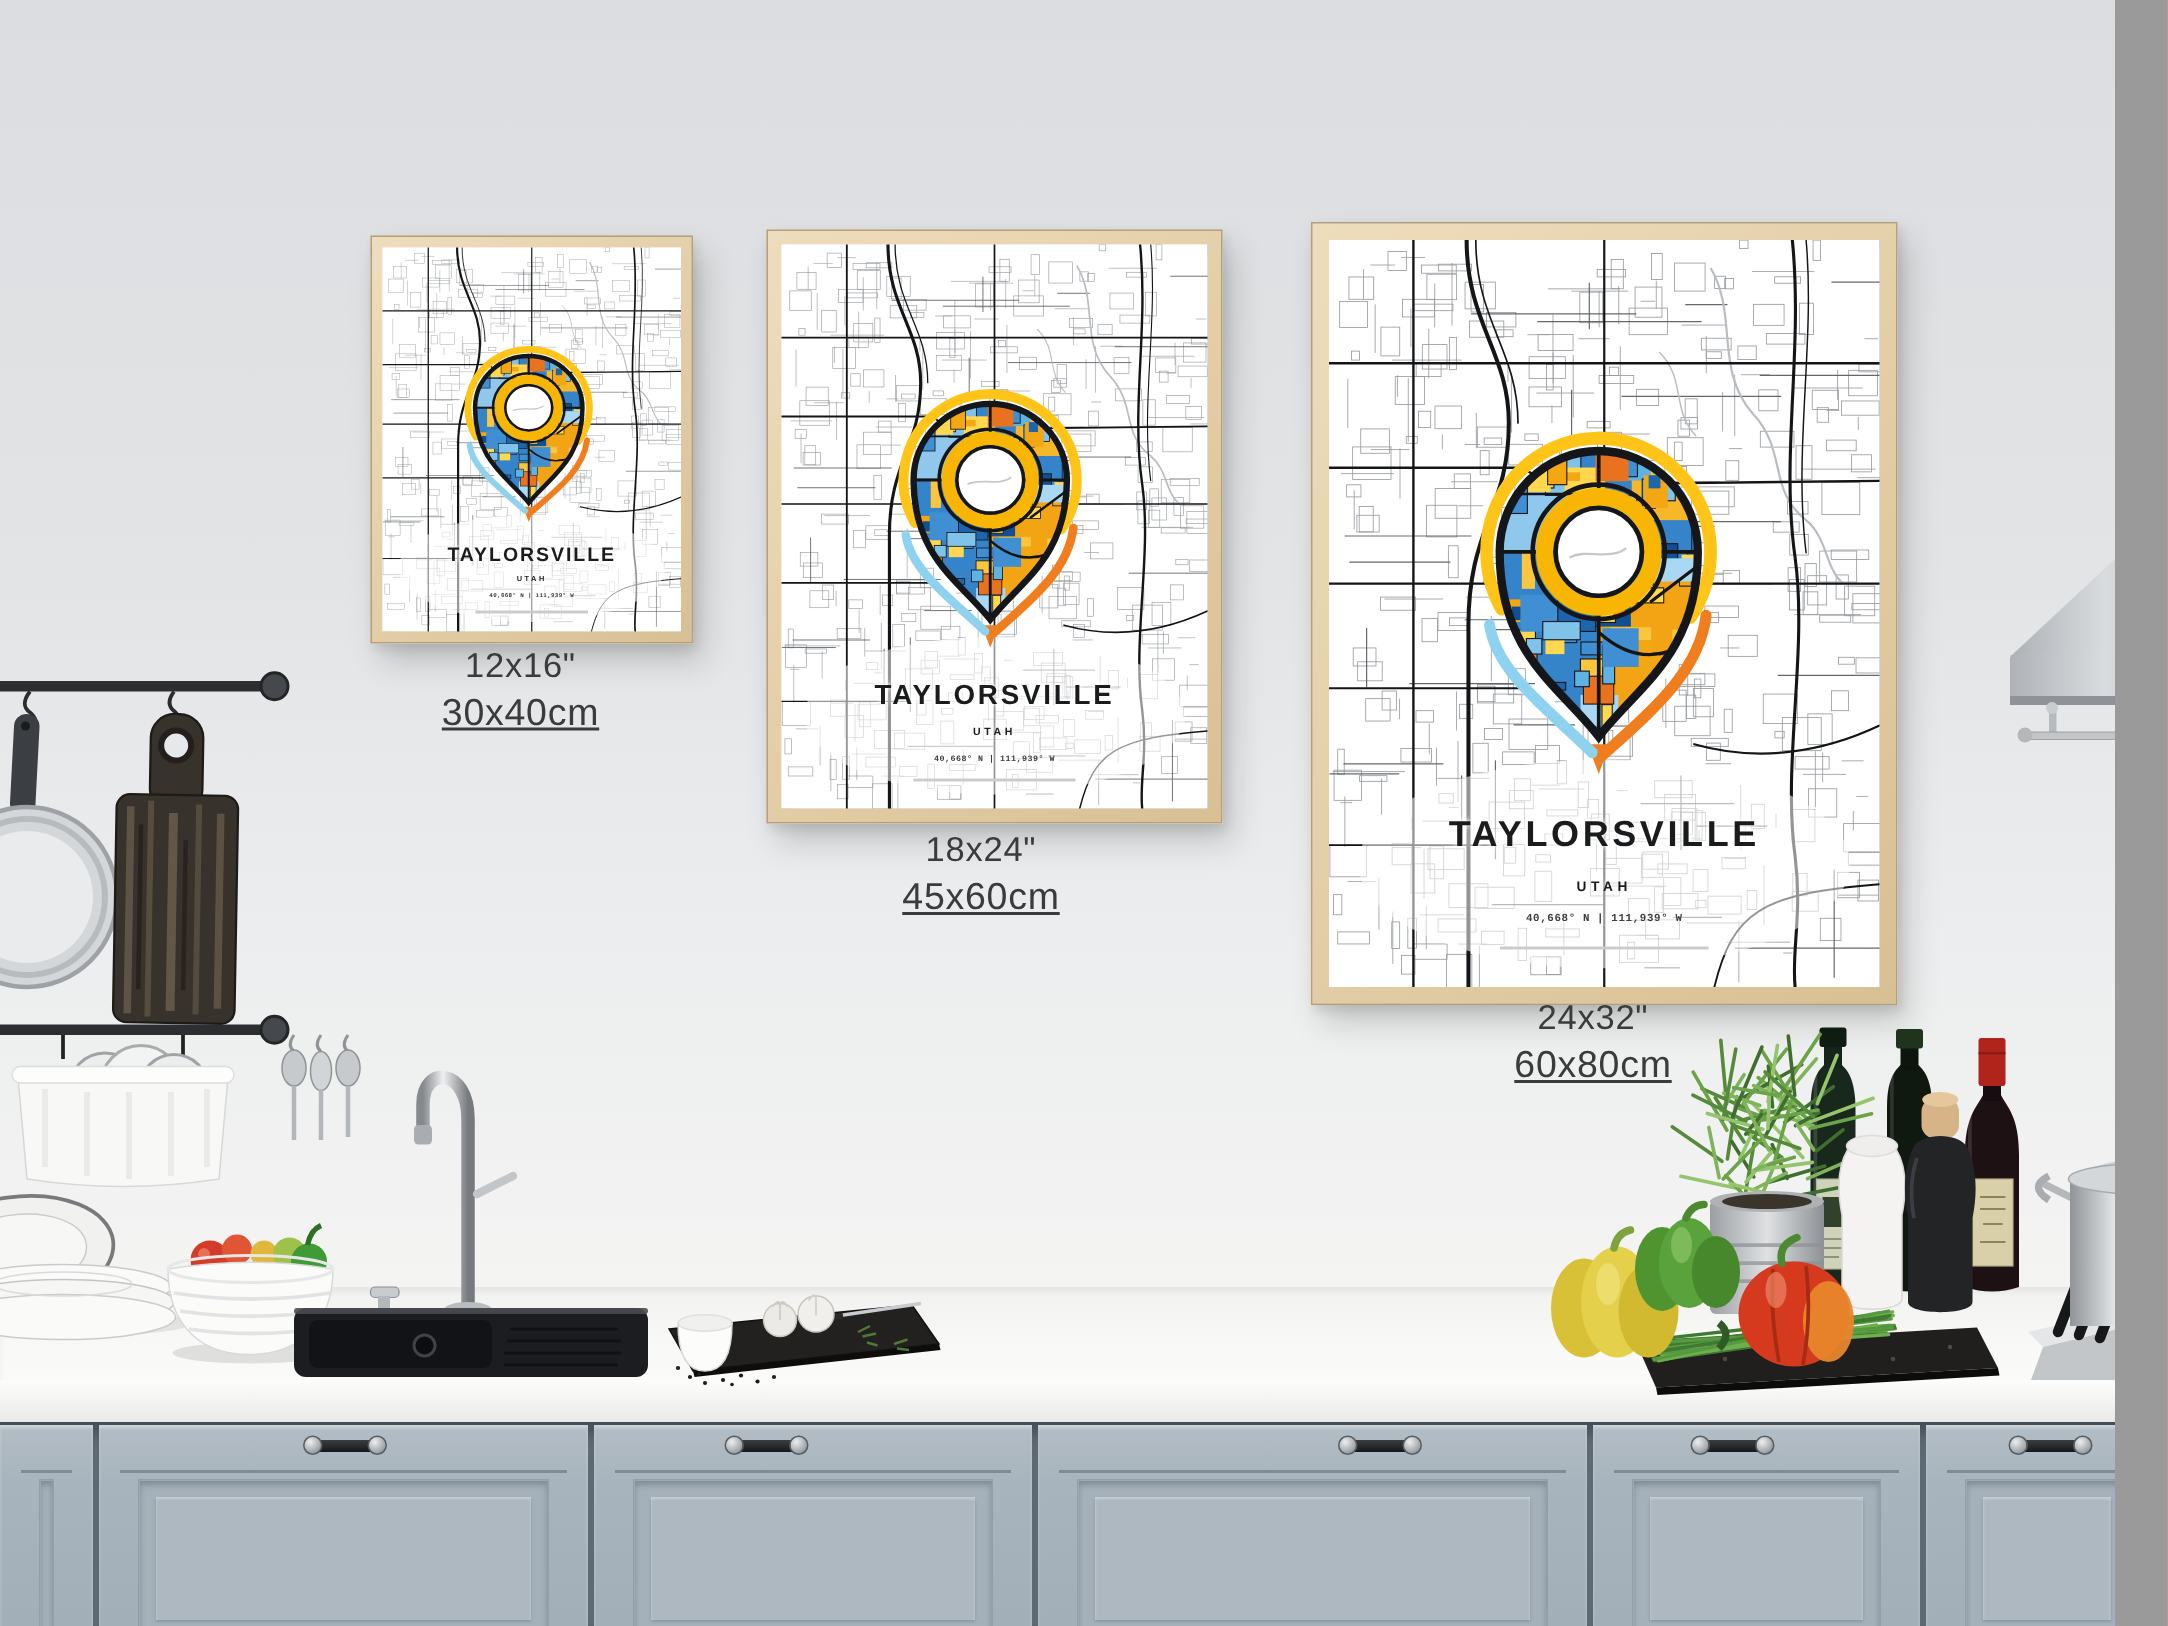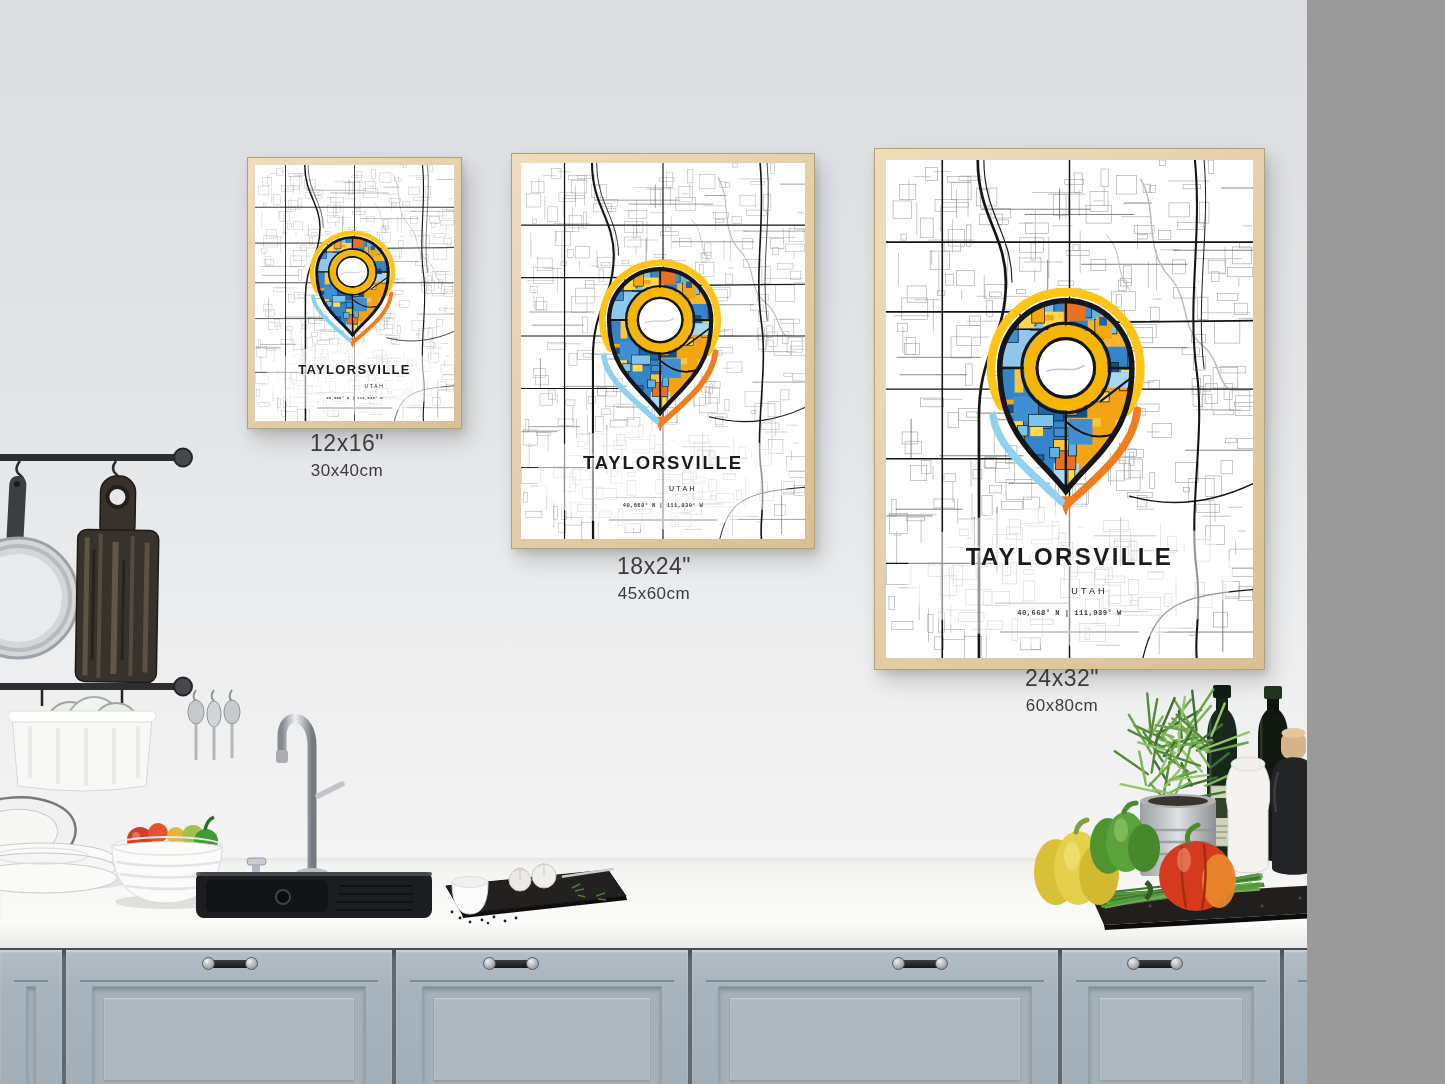--- a/index.html
+++ b/index.html
@@ -1,45 +1,45 @@
 <!DOCTYPE html>
 <html><head>
 <meta charset="utf-8">
 <style>
   html,body{margin:0;padding:0;background:#9a9a9a;}
-  .scene{position:relative;width:1307px;height:1084px;overflow:hidden;
+  .scene{position:relative;width:1410px;height:1084px;overflow:hidden;
          font-family:"Liberation Sans",sans-serif;background:#fca5a5;}
   .wall{position:absolute;left:0;top:0;right:0;height:862px;
         background:linear-gradient(180deg,#dcdde0 0%,#e3e4e6 45%,#ecedee 72%,#f4f4f3 100%);}
   .prop{position:absolute;}
   
   .frame{position:absolute;background:linear-gradient(135deg,#eeddbd 0%,#e2cda6 55%,#d8c094 100%);
          border:1px solid #b49f77;box-shadow:7px 12px 20px rgba(0,0,0,.17),2px 4px 7px rgba(0,0,0,.10);}
   .poster{position:relative;width:100%;height:100%;background:#fff;
           box-shadow:inset 0 0 0 1px #cfc4ab, inset 3px 4px 9px rgba(0,0,0,.20);}
   .poster svg.map{position:absolute;left:0;top:0;width:100%;height:100%;}
   .ptext{position:absolute;left:0;top:0;width:100%;height:100%;color:#1a1b1d;}
   .p-title{position:absolute;left:0;width:100%;top:77.4%;text-align:center;font-weight:700;
            font-size:1em;letter-spacing:.10em;line-height:1;
            text-shadow:0 0 5px #fff,0 0 3px #fff;}
-  .p-state{position:absolute;left:0;width:100%;top:85.6%;text-align:center;font-weight:400;
-           font-size:.38em;letter-spacing:.34em;text-shadow:0 0 4px #fff;padding-left:20px;}
+  .p-state{position:absolute;left:0;width:100%;top:85.6%;text-align:center;font-weight:700;
+           font-size:.38em;letter-spacing:.34em;text-shadow:0 0 4px #fff;}
   .p-coords{position:absolute;left:0;width:100%;top:90.2%;text-align:center;font-weight:700;
            font-size:.30em;letter-spacing:.06em;color:#3c3d40;text-shadow:0 0 4px #fff;font-family:Liberation Mono, monospace;}
   .p-credit{position:absolute;left:31%;width:38%;top:94.6%;height:2px;background:#cbcbca;}
   .f-small{left:247px;top:157px;width:199px;height:256px;padding:7px;}
   .f-small .poster{font-size:13px;}
   .f-med{left:511px;top:153px;width:284px;height:376px;padding:9px;}
   .f-med .poster{font-size:18.5px;}
   .f-large{left:874px;top:148px;width:367px;height:498px;padding:11px;}
   .f-large .poster{font-size:24px;}
   
   .size-label{position:absolute;text-align:center;color:#3a3b3d;transform:translateX(-50%);}
   .size-in{font-size:23px;letter-spacing:.5px;}
-  .size-cm{font-size:17px;margin-top:4px;letter-spacing:.5px;}
+  .size-cm{font-size:25px;margin-top:4px;letter-spacing:.5px;text-decoration:underline;}
   
   .counter{position:absolute;left:0;top:858px;width:100%;height:90px;
            background:linear-gradient(180deg,#f1f1ef 0%,#f8f8f6 38%,#fbfbf9 78%,#ececea 100%);
            box-shadow:inset 0 3px 4px rgba(0,0,0,.05);}
   .counter-edge{position:absolute;left:0;top:920px;width:100%;height:28px;
            background:linear-gradient(180deg,#fdfdfc,#e9e9e7);border-bottom:1px solid #c7c8c6;}
   .cabinets{position:absolute;left:0;top:948px;width:100%;height:136px;background:#5d6a74;
             box-shadow:inset 0 7px 9px rgba(0,0,0,.28);}
   .door{position:absolute;top:2px;bottom:0;background:linear-gradient(180deg,#b2bdc5 0%,#a8b4bd 30%,#a3afb8 100%);
         box-shadow:inset 0 2px 2px rgba(255,255,255,.35);}

